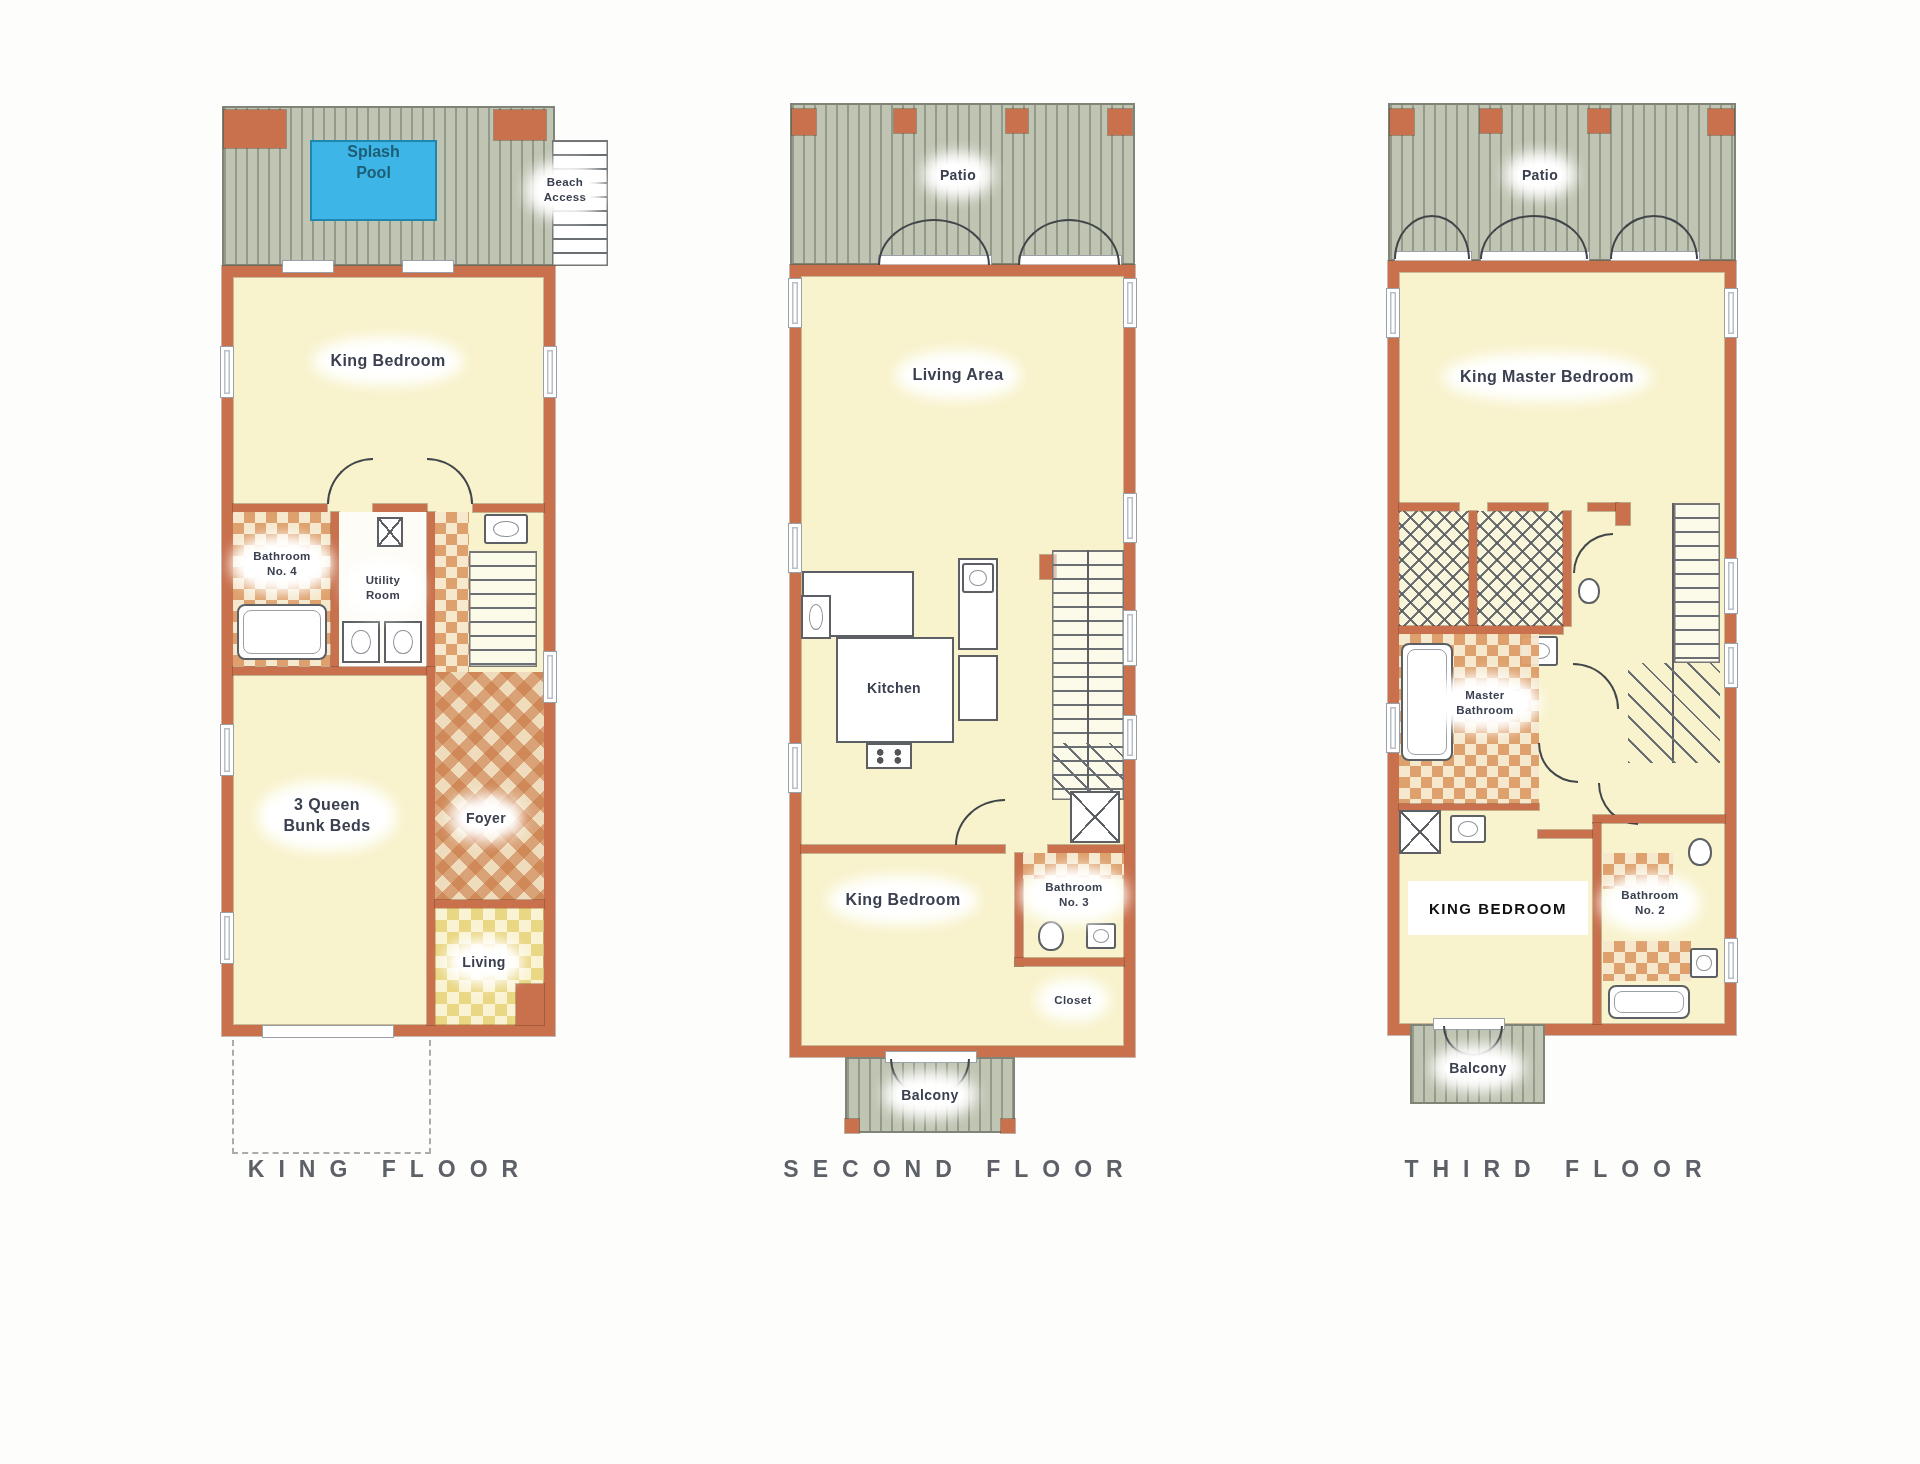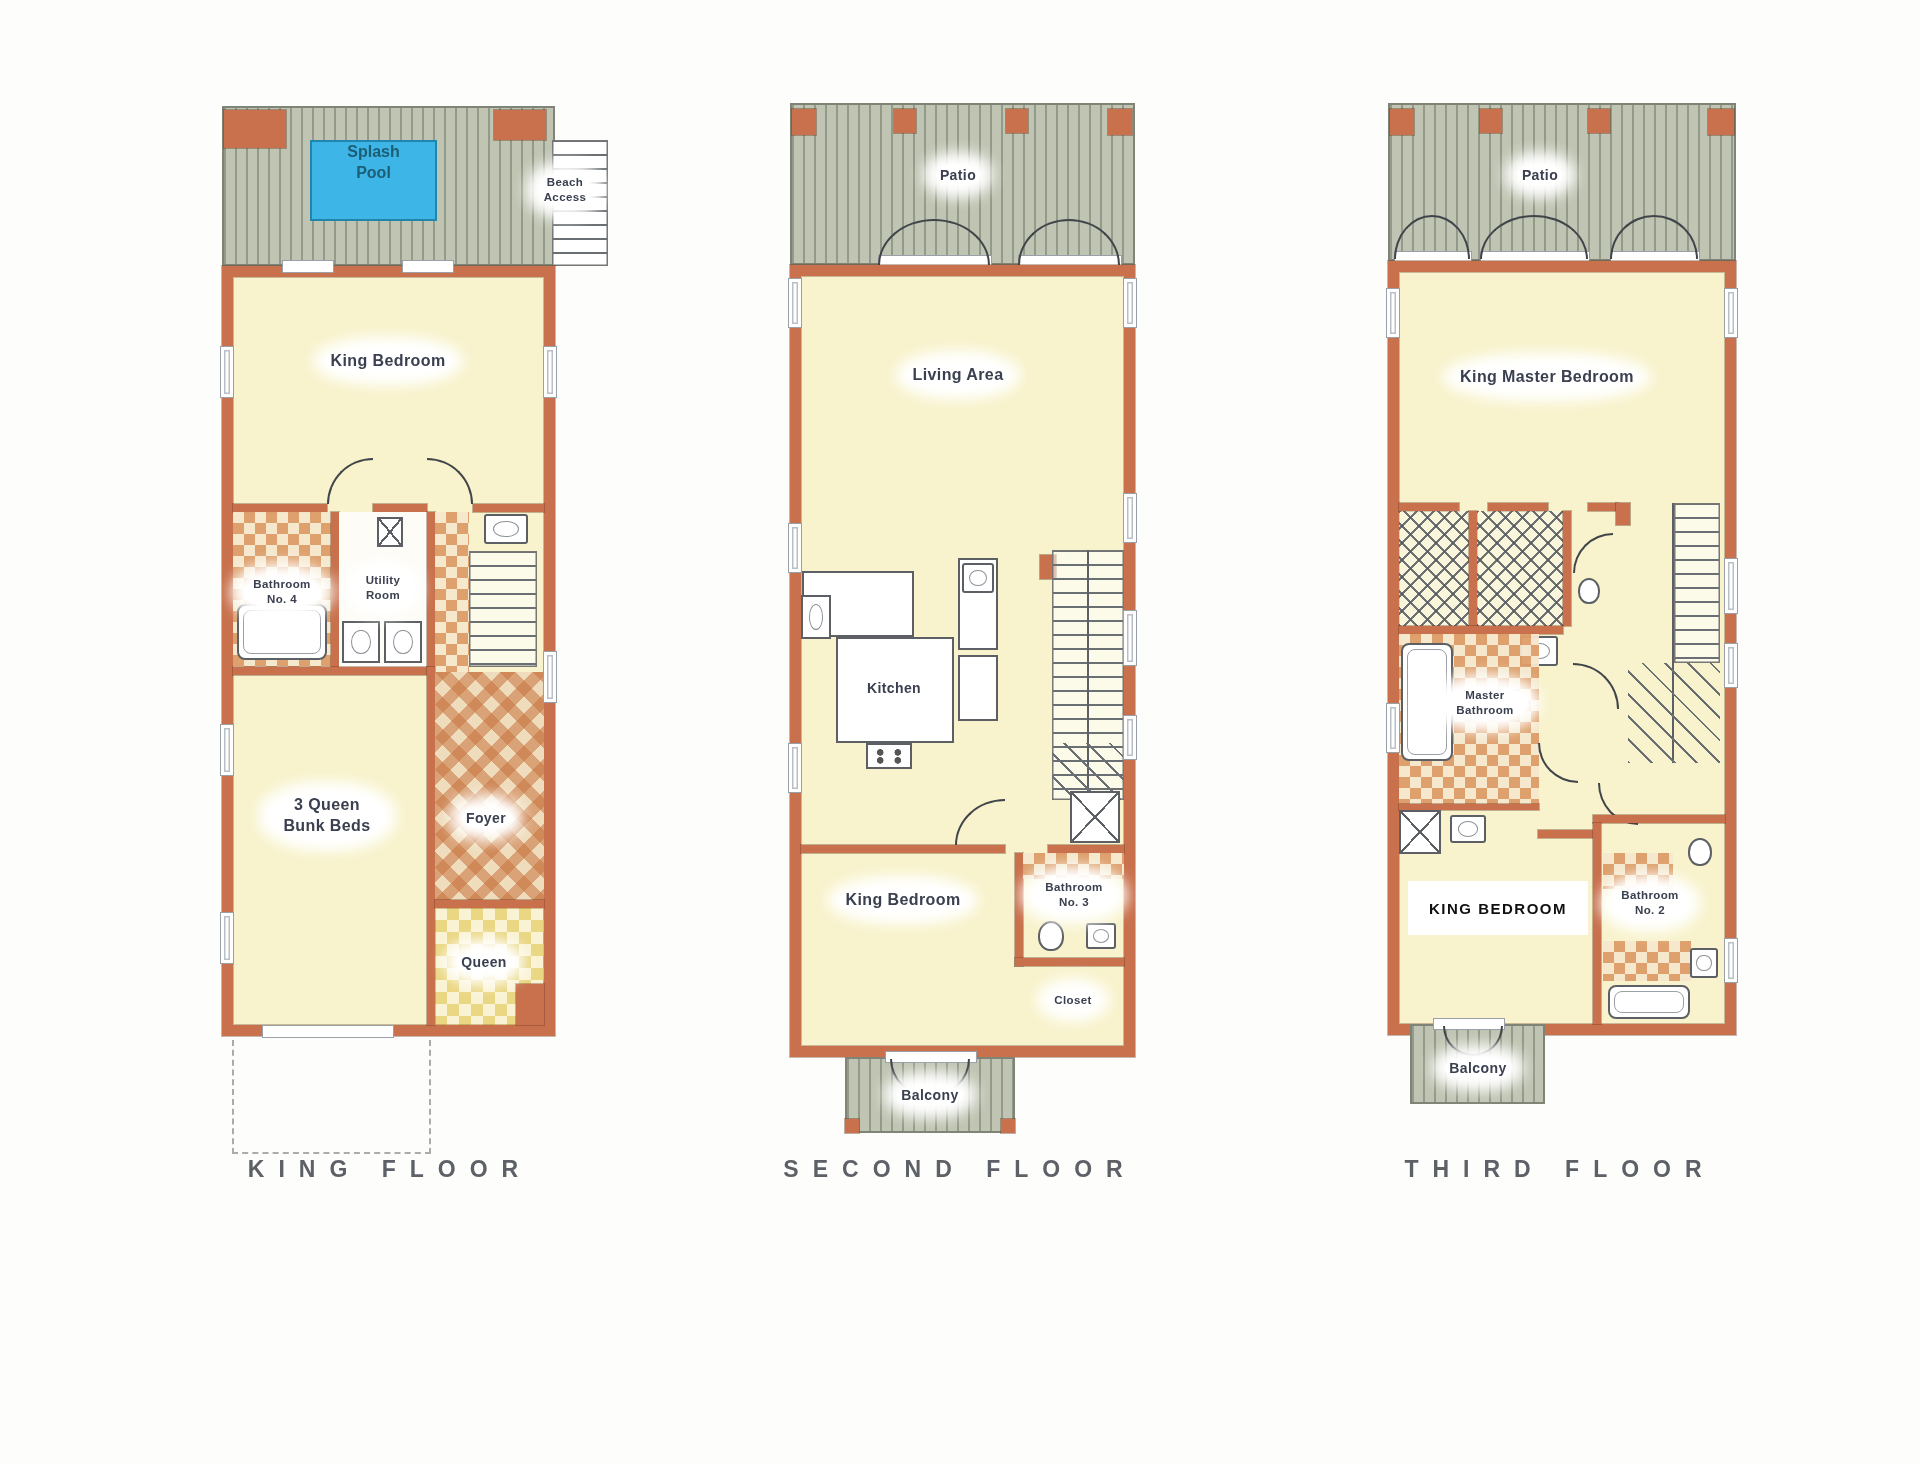--- a/index.html
+++ b/index.html
@@ -95,21 +95,21 @@
 
     <div class="lbl f15" style="left:166px;top:255px;width:150px;">
       <span>King Bedroom</span>
     </div>
 
     <div class="tile-o" style="left:11px;top:406px;width:98px;height:155px;"></div>
     <div class="wall" style="left:109px;top:406px;width:8px;height:155px;"></div>
     <div class="white" style="left:117px;top:406px;width:88px;height:155px;"></div>
     <div class="wall" style="left:205px;top:406px;width:8px;height:155px;"></div>
     <div class="tub" style="left:15px;top:498px;width:90px;height:56px;"></div>
-    <div class="lbl f11" style="left:60px;top:458px;width:76px;margin-top:28px;">
+    <div class="lbl f11" style="left:60px;top:458px;width:76px;">
       <span>Bathroom No. 4</span>
     </div>
     <div class="xbox" style="left:155px;top:411px;width:26px;height:30px;"></div>
     <div class="lbl f11" style="left:161px;top:482px;width:50px;">
       <span>Utility Room</span>
     </div>
     <div class="appl" style="left:120px;top:515px;width:38px;height:42px;"></div>
     <div class="appl" style="left:162px;top:515px;width:38px;height:42px;"></div>
     <div class="wall" style="left:11px;top:561px;width:194px;height:8px;"></div>
 
@@ -123,21 +123,21 @@
     <div class="wall" style="left:205px;top:561px;width:8px;height:358px;"></div>
 
     <div class="tile-diag" style="left:213px;top:566px;width:109px;height:228px;"></div>
     <div class="lbl f12" style="left:264px;top:712px;width:70px;">
       <span>Foyer</span>
     </div>
     <div class="wall" style="left:213px;top:794px;width:109px;height:8px;"></div>
     <div class="tile-y" style="left:213px;top:802px;width:109px;height:117px;"></div>
     <div class="wall" style="left:294px;top:878px;width:28px;height:41px;"></div>
     <div class="lbl f12" style="left:262px;top:856px;width:60px;">
-      <span>Queen</span>
+      <span>Living</span>
     </div>
 
     <div class="win" style="left:-2px;top:240px;width:14px;height:52px;"></div>
     <div class="win" style="left:-2px;top:618px;width:14px;height:52px;"></div>
     <div class="win" style="left:-2px;top:806px;width:14px;height:52px;"></div>
     <div class="win" style="left:321px;top:240px;width:14px;height:52px;"></div>
     <div class="win" style="left:321px;top:545px;width:14px;height:52px;"></div>
     <div class="sill" style="left:60px;top:154px;width:50px;height:11px;"></div>
     <div class="sill" style="left:180px;top:154px;width:50px;height:11px;"></div>
     <div class="sill" style="left:40px;top:919px;width:130px;height:11px;"></div>

